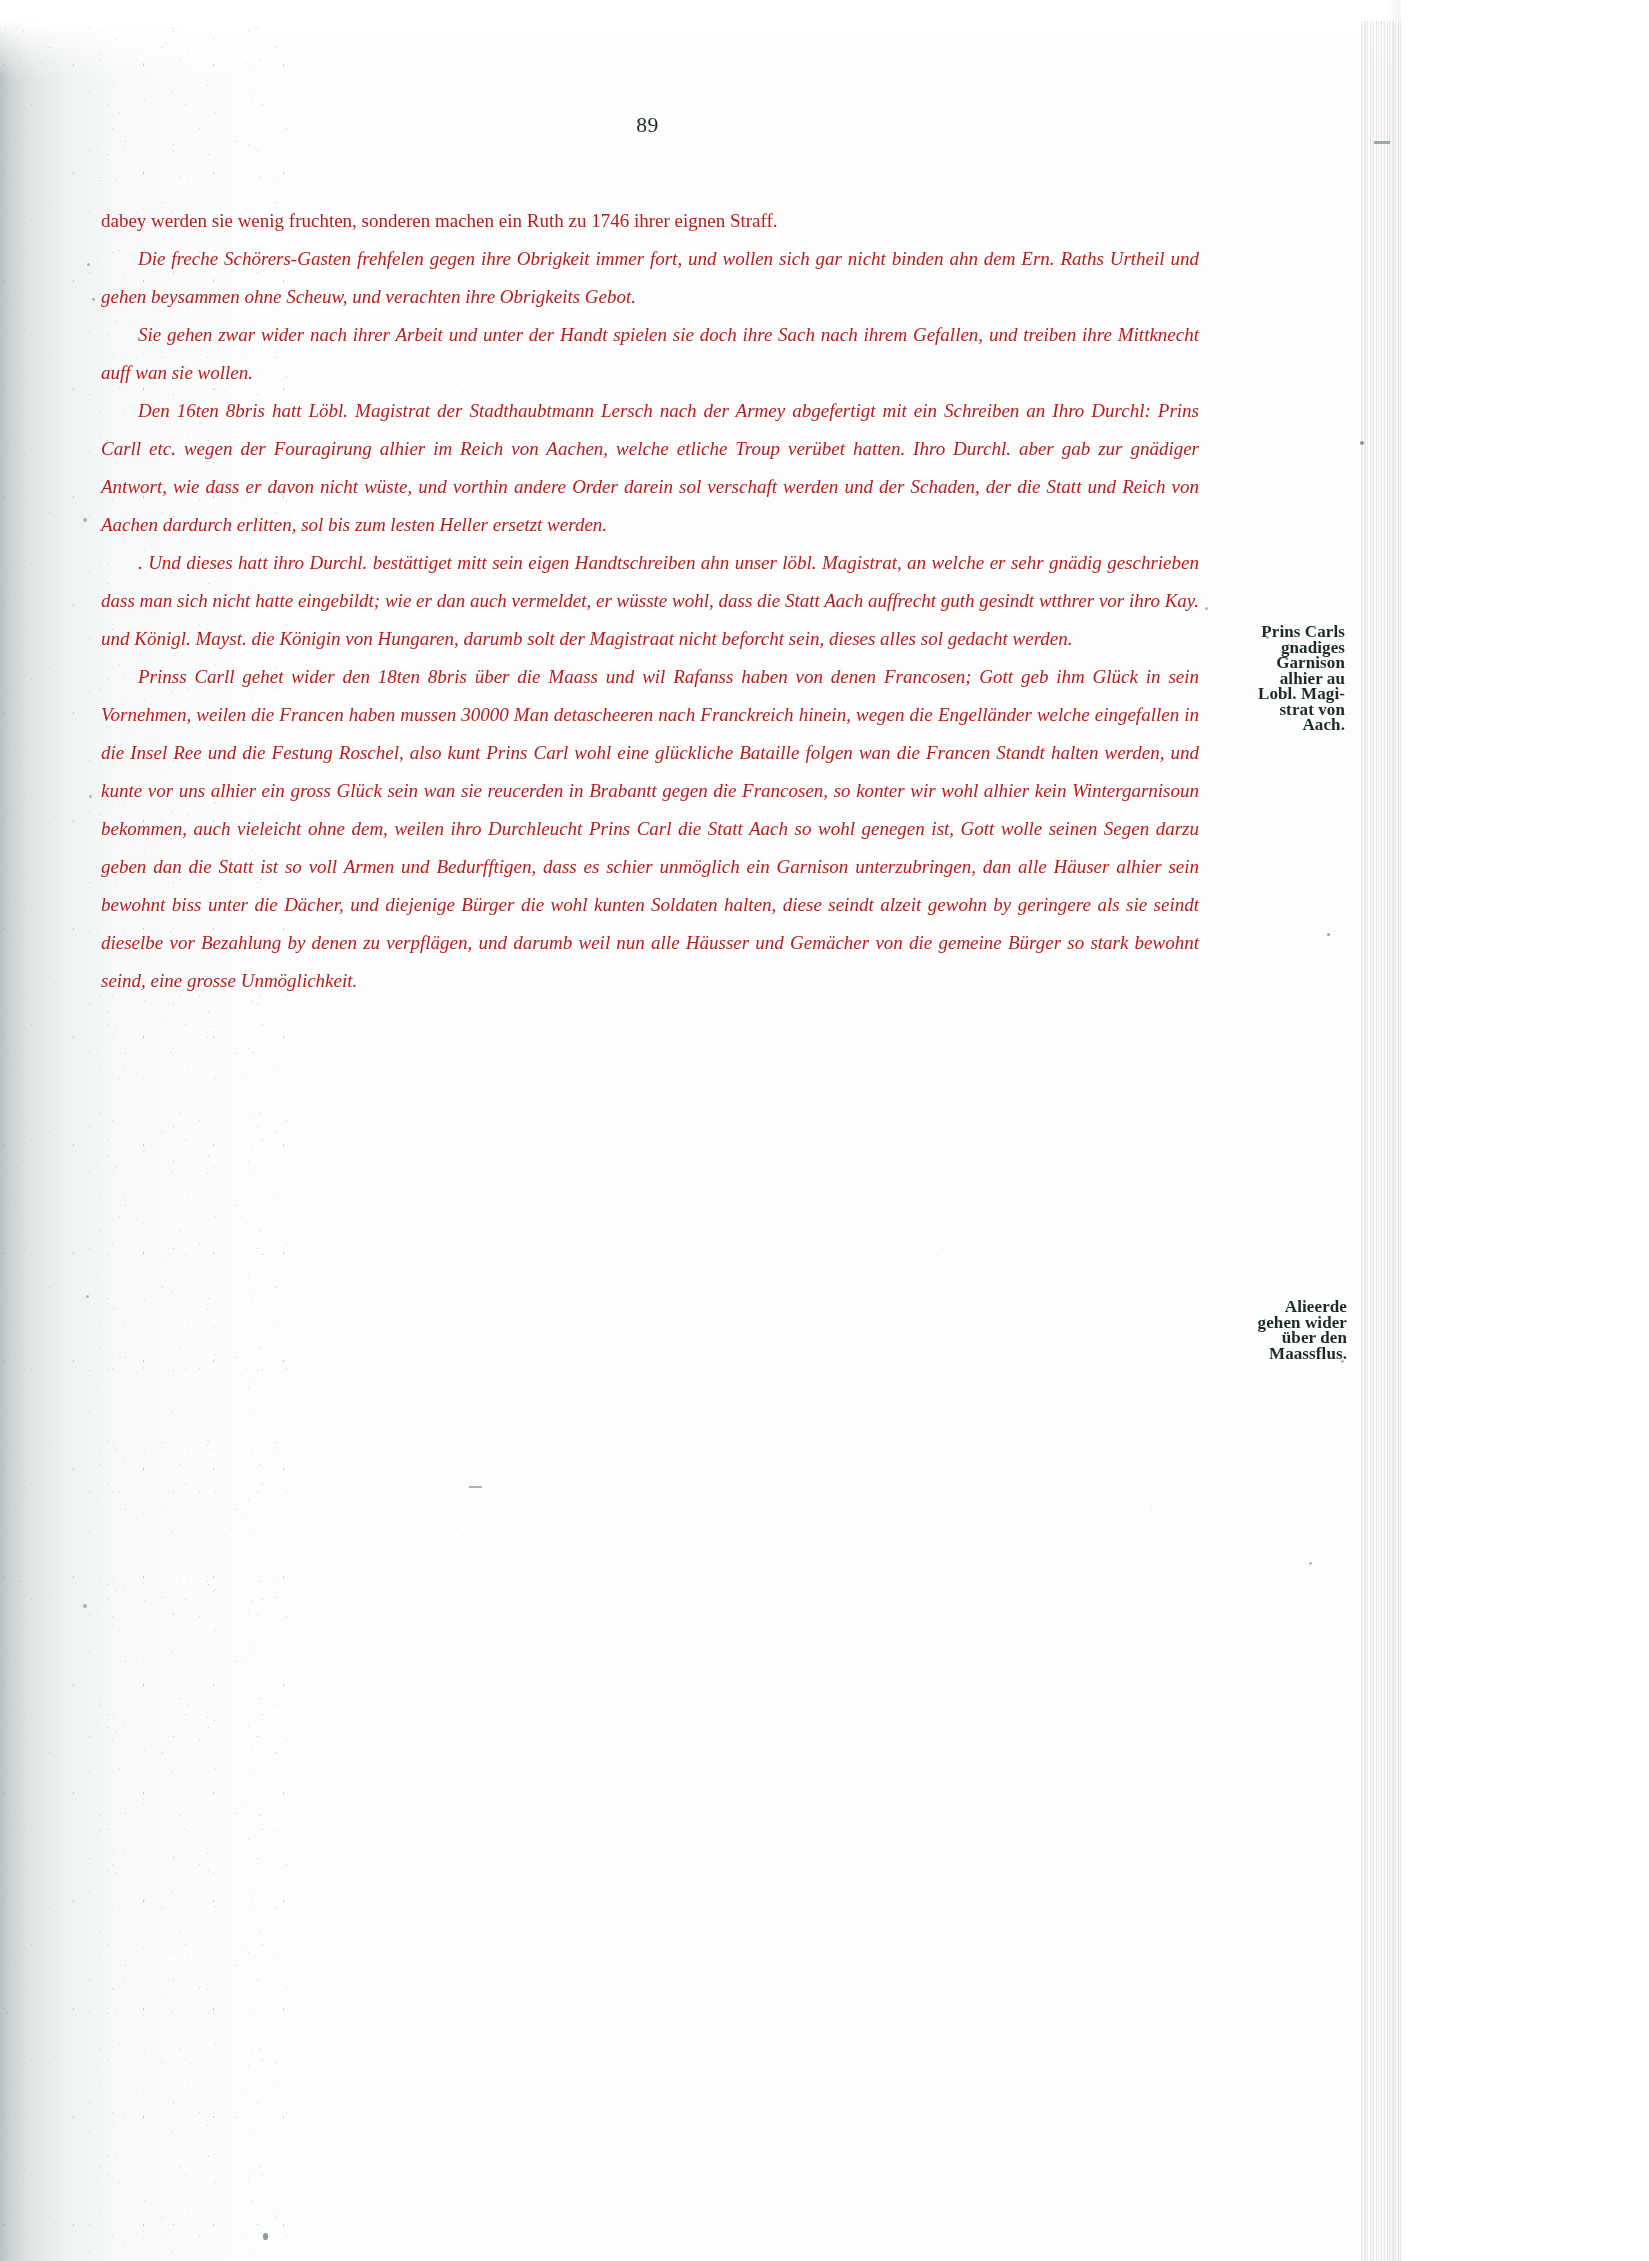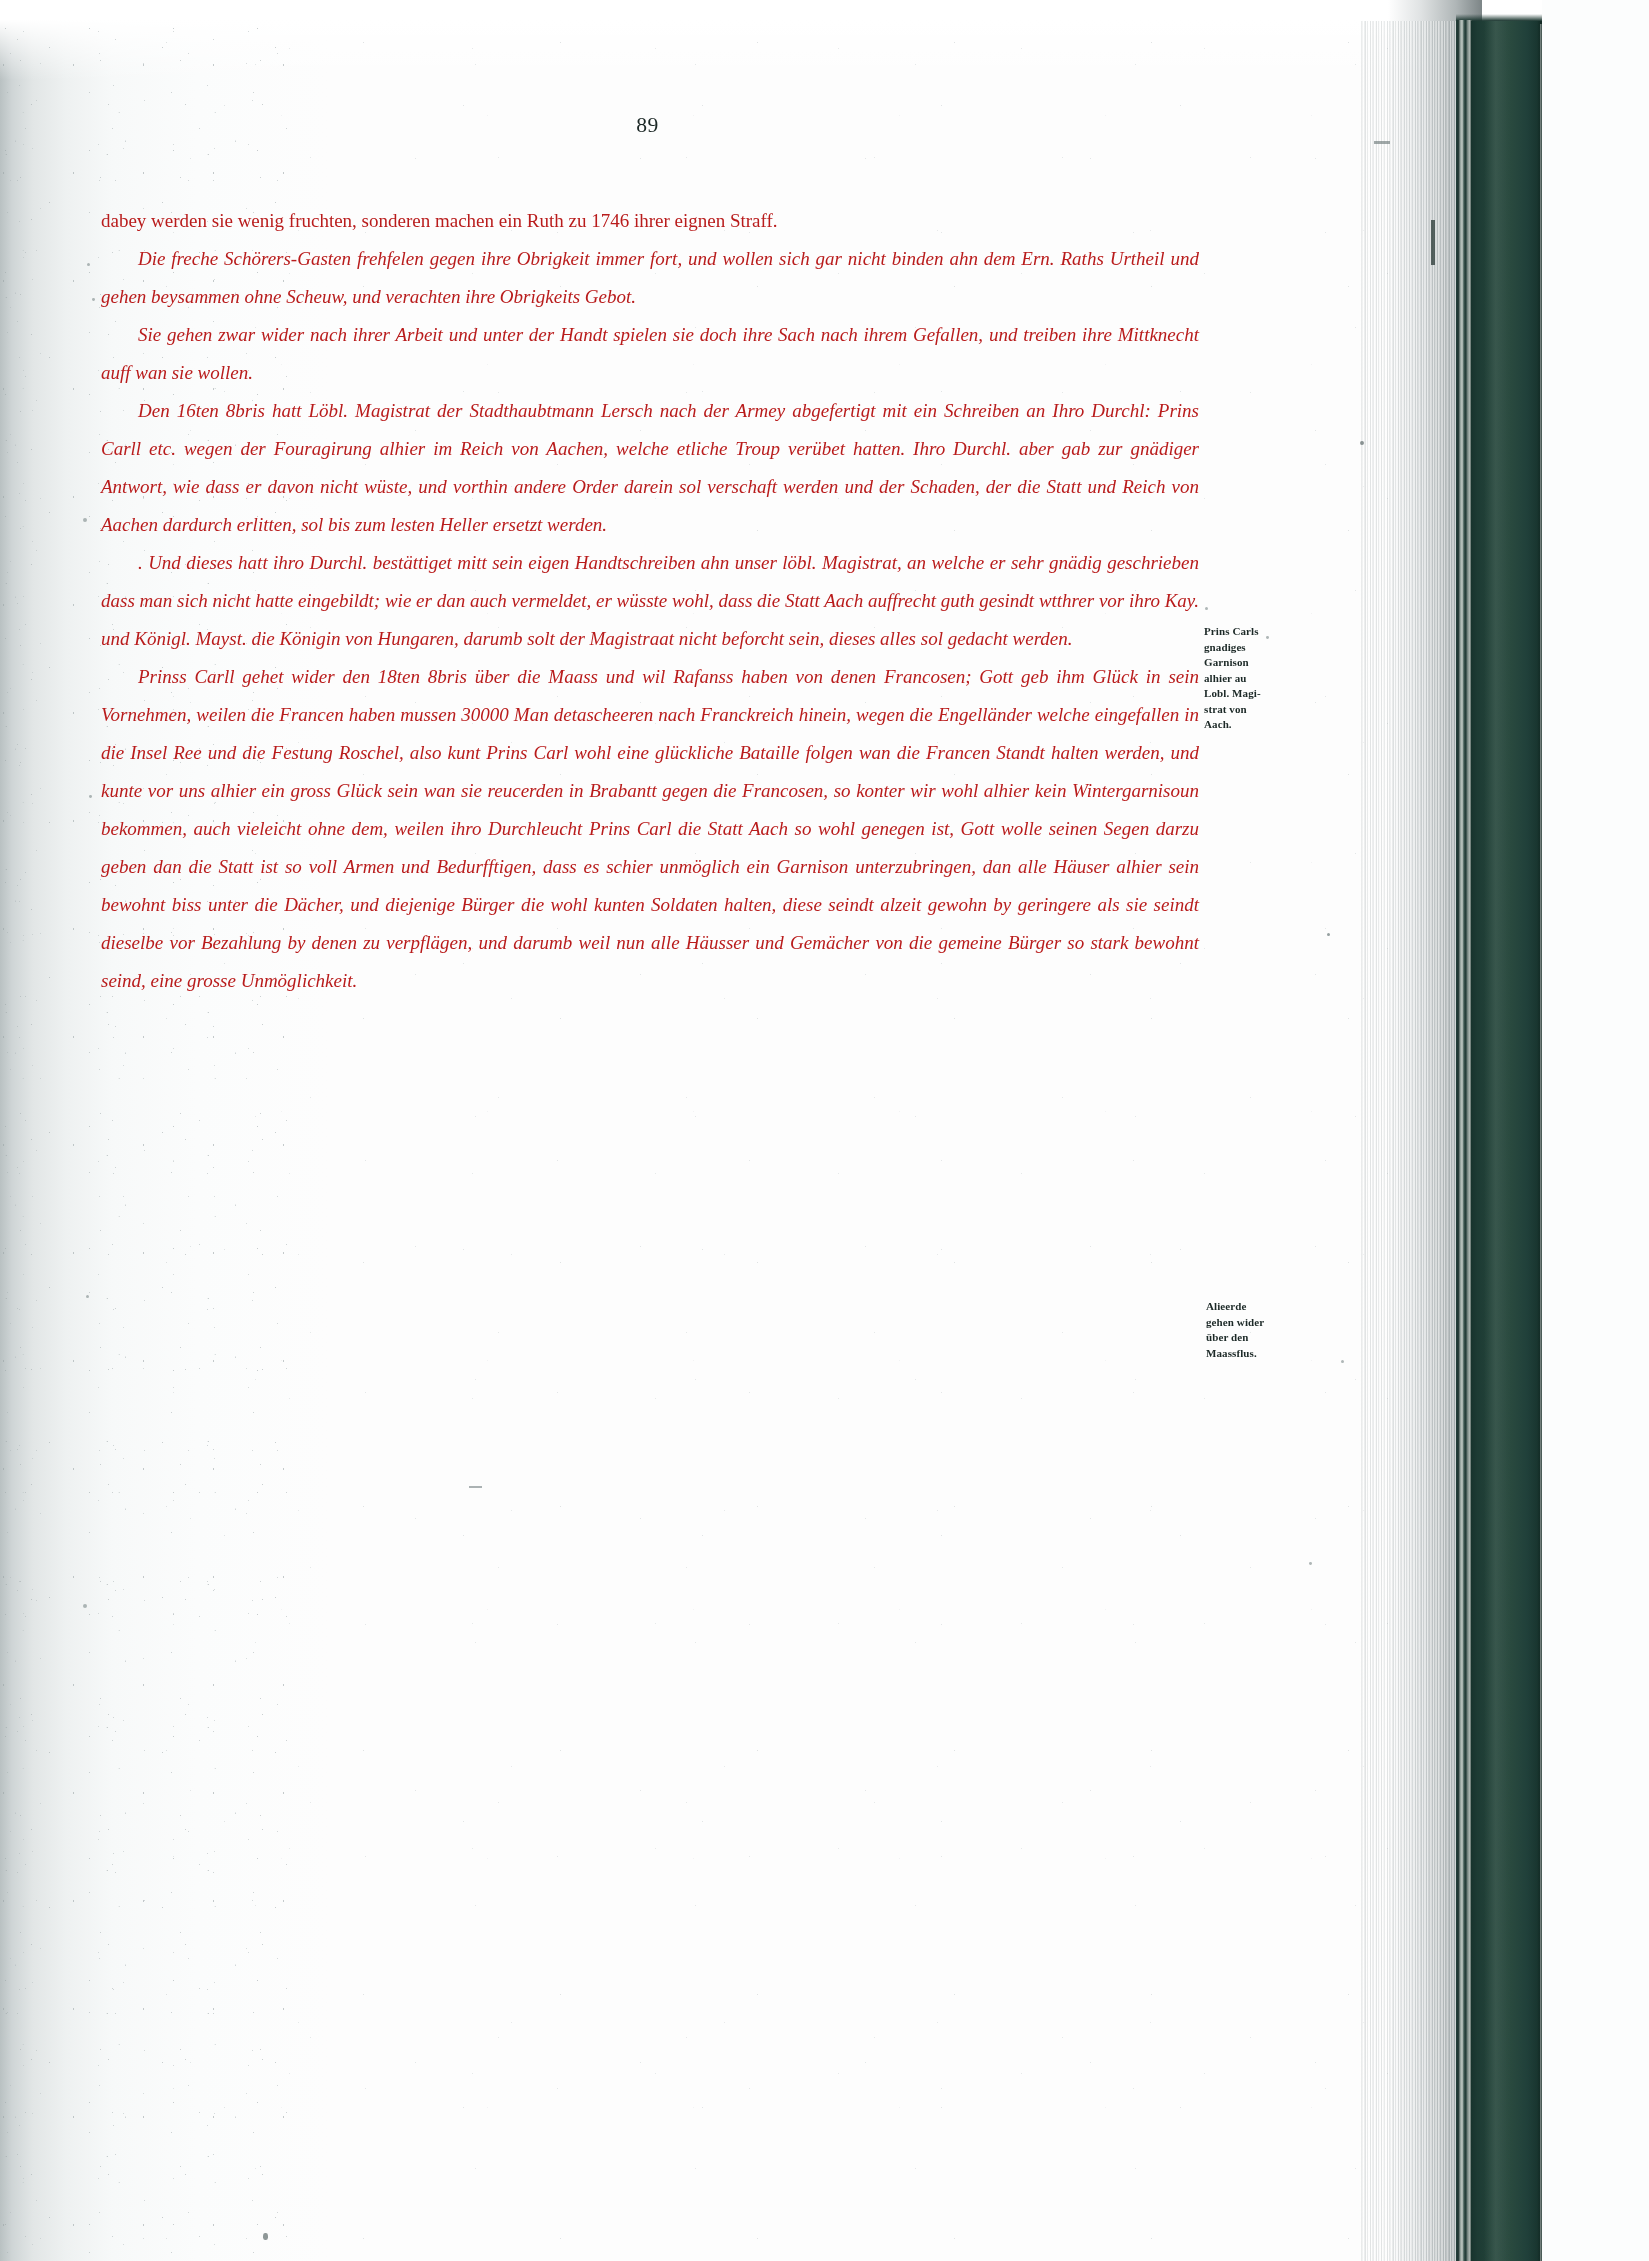--- a/index.html
+++ b/index.html
@@ -2,21 +2,21 @@
 <html style="font-size:7.5px"><head>
 <meta charset="utf-8">
 <style>
   * { box-sizing: border-box; }
   html, body {
     margin: 0; padding: 0;
     background: #ffffff;
   }
   #page {
     position: relative;
-    width: 1649px;
+    width: 1401px;
     height: 2261px;
     overflow: hidden;
     background: #fdfdfd;
     font-family: "Liberation Serif", "DejaVu Serif", serif;
   }
 
   
   .scan-field {
     position: absolute;
     left: 0; top: 0; right: 0; bottom: 0;
@@ -180,24 +180,24 @@
     text-justify: inter-word;
     -webkit-hyphens: none; hyphens: none;
   }
   .textblock p.ind { text-indent: 37px; font-style: italic; }
   .textblock p.last-flush { text-align: left; }
 
   
   .marginal {
     position: absolute;
     width: 141px;
-    text-align: left;
+    text-align: right;
     font-family: "Liberation Serif", "DejaVu Serif", serif;
     font-weight: bold;
-    font-size: 11px;
+    font-size: 17px;
     line-height: 15.5px;
     color: #1c2927;
     letter-spacing: 0.1px;
   }
   #marginal-1 { left: 1204px; top: 624px; }
   #marginal-2 { left: 1206px; top: 1299px; }
 
   
   .fleck { position: absolute; background: #8d9899; border-radius: 50%; opacity: .7; }
   .dash  { position: absolute; background: #7f8b8c; opacity: .65; }

